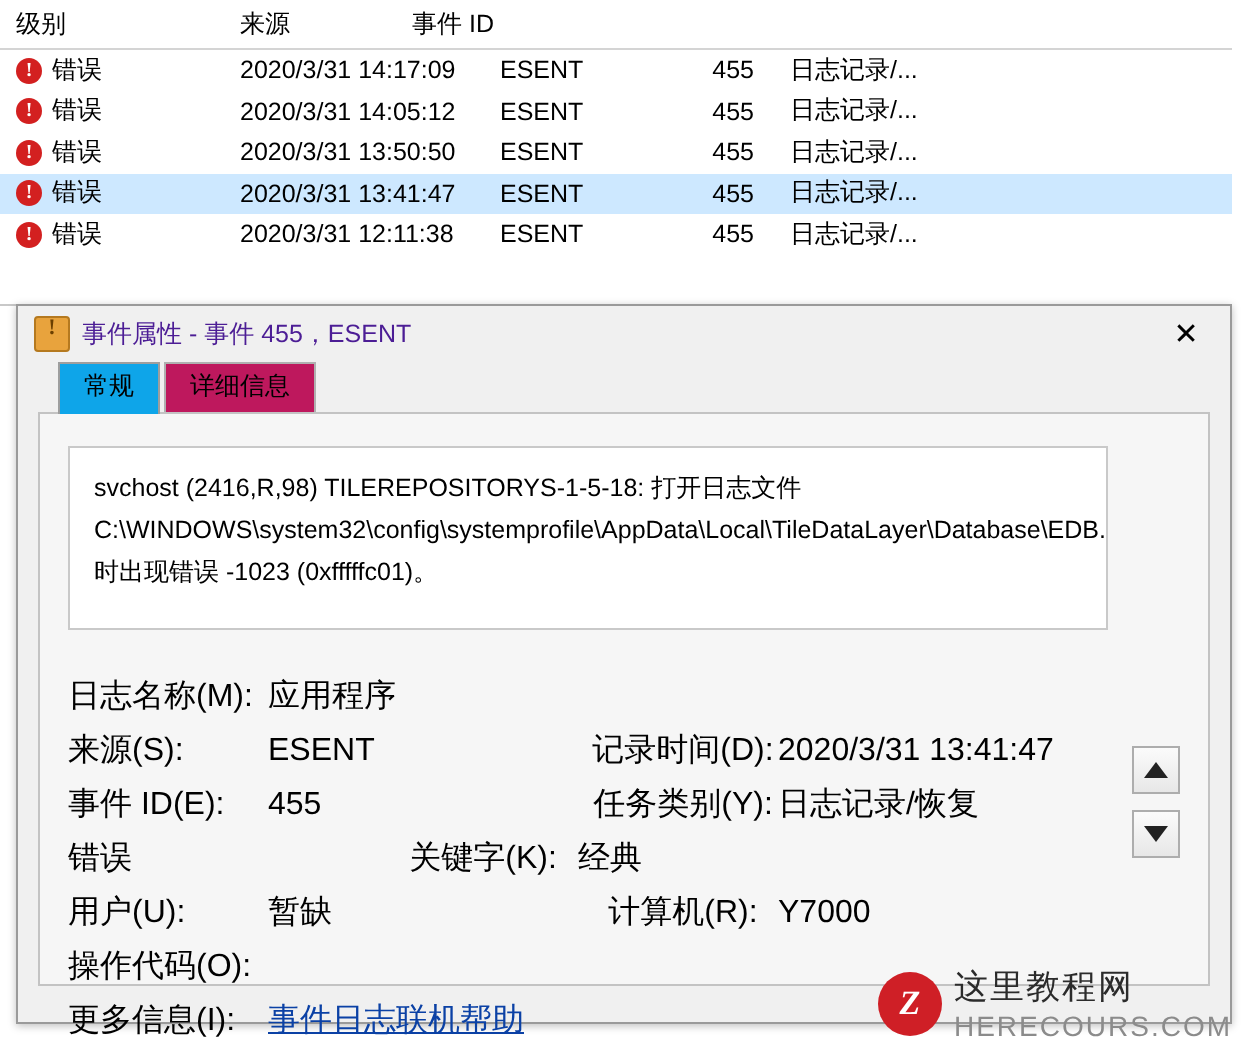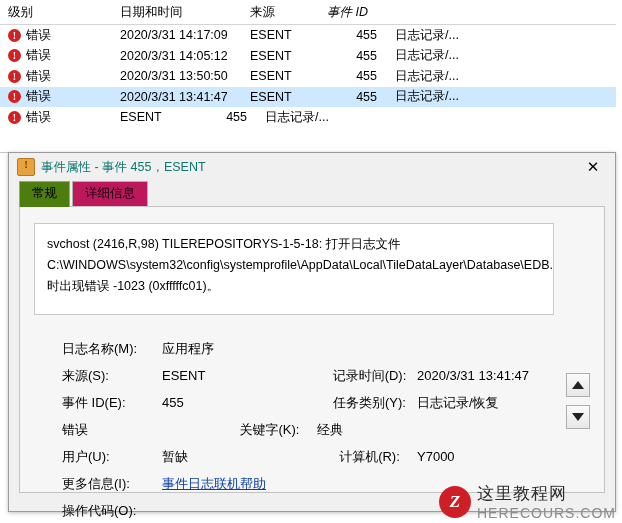--- a/index.html
+++ b/index.html
@@ -36,24 +36,23 @@
     font-size: 12.5px;
   }
   .list-header .hcell {
     padding-left: 8px;
     box-sizing: border-box;
     color: #000;
     white-space: nowrap;
     overflow: hidden;
   }
   .list-header .hcell.right {
-    text-align: left;
+    text-align: right;
     padding-right: 10px;
     padding-left: 0;
-    font-style: italic;
   }
   .list-row {
     display: flex;
     height: 20.5px;
     align-items: center;
     font-size: 12.5px;
     white-space: nowrap;
   }
   .list-row .cell {
     padding-left: 8px;
@@ -140,21 +139,21 @@
     position: absolute;
     left: 0; right: 0; top: -1px;
     text-align: center;
     font-size: 11px;
     font-weight: bold;
     color: #6b3f00;
     font-family: "Liberation Serif", serif;
   }
   .dlg-title {
     font-size: 12.5px;
-    color: #0f766e;
+    color: #4c1d95;
     white-space: nowrap;
   }
   .dlg-close {
     position: absolute;
     right: 0;
     top: 0;
     width: 44px;
     height: 27px;
     display: flex;
     align-items: center;
@@ -178,25 +177,26 @@
     padding: 3px 12px 4px 12px;
     font-size: 12.5px;
     border: 1px solid #b0b0b0;
     border-bottom: none;
     background: #be185d;
     margin-right: 2px;
     cursor: pointer;
     color: #000;
   }
   .tab.active {
-    background: #4d7c0f;
+    background: #0ea5e9;
     border-color: #9e9e9e;
     position: relative;
     top: 1px;
     padding-bottom: 5px;
+    margin-left: 10px;
   }
   .tab-body {
     margin: 0 10px;
     border: 1px solid #c3c3c3;
     background: #f6f6f6;
     height: 287px;
     box-sizing: border-box;
     position: relative;
     padding: 0;
   }
@@ -237,23 +237,22 @@
   }
   .arrow-up .glyph { border-bottom: 8px solid #222; }
   .arrow-down .glyph { border-top: 8px solid #222; }
 
   
   .fields {
     position: absolute;
     left: 14px;
     top: 128px;
     width: 520px;
-    font-size: 13px;
+    font-size: 16px;
     color: #000;
-    margin-left: 28px;
   }
   .frow {
     display: flex;
     height: 27px;
     align-items: center;
   }
   .f-lab-l { width: 100px; }
   .f-val-l { width: 160px; }
   .f-lab-r { width: 95px; text-align: center; }
   .f-val-r { width: 160px; }
@@ -302,21 +301,20 @@
 </style>
 </head>
 <body>
 
 <div class="bg-panel"></div>
 <div class="bg-divider"></div>
 
 <div class="event-list">
   <div class="list-header">
     <div class="hcell col-level">级别</div>
-    <div class="hcell col-date">日期和时间</div>
     <div class="hcell col-src">来源</div>
     <div class="hcell col-id right">事件 ID</div>
   </div>
 
   <div class="list-row">
     <div class="cell col-level">
       <span class="err-icon">!</span>
       <span>错误</span>
     </div>
     <div class="cell col-date">2020/3/31 14:17:09</div>
@@ -356,20 +354,21 @@
     <div class="cell col-src">ESENT</div>
     <div class="cell col-id right">455</div>
     <div class="cell col-cat">日志记录/...</div>
   </div>
 
   <div class="list-row">
     <div class="cell col-level">
       <span class="err-icon">!</span>
       <span>错误</span>
     </div>
+    <div class="cell col-date">2020/3/31 12:11:38</div>
     <div class="cell col-src">ESENT</div>
     <div class="cell col-id right">455</div>
     <div class="cell col-cat">日志记录/...</div>
   </div>
 </div>
 
 <div class="dialog">
   <div class="dlg-titlebar">
     <span class="dlg-icon"></span>
     <span class="dlg-title">事件属性 - 事件 455，ESENT</span>
@@ -414,35 +413,35 @@
       <div class="frow">
         <div class="f-val-l">错误</div>
         <div class="f-lab-r">关键字(K):</div>
         <div class="f-val-r">经典</div>
       </div>
       <div class="frow">
         <div class="f-lab-l">用户(U):</div>
         <div class="f-val-l">暂缺</div>
         <div class="f-lab-r">计算机(R):</div>
         <div class="f-val-r">Y7000</div>
+      </div>
+      <div class="frow">
+        <div class="f-lab-l">操作代码(O):</div>
+        <div class="f-val-l"></div>
+        <div class="f-lab-r"></div>
+        <div class="f-val-r"></div>
       </div>
       <div class="frow">
         <div class="f-lab-l">更多信息(I):</div>
         <div class="f-val-l">
           <span class="link">事件日志联机帮助</span>
         </div>
         <div class="f-lab-r"></div>
         <div class="f-val-r"></div>
       </div>
-      <div class="frow">
-        <div class="f-lab-l">操作代码(O):</div>
-        <div class="f-val-l"></div>
-        <div class="f-lab-r"></div>
-        <div class="f-val-r"></div>
-      </div>
     </div>
 
   </div>
 </div>
 
 <div class="watermark">
   <div class="wm-logo">Z</div>
   <div>
     <div class="wm-text-main">这里教程网</div>
     <div class="wm-text-sub">HERECOURS.COM</div>

